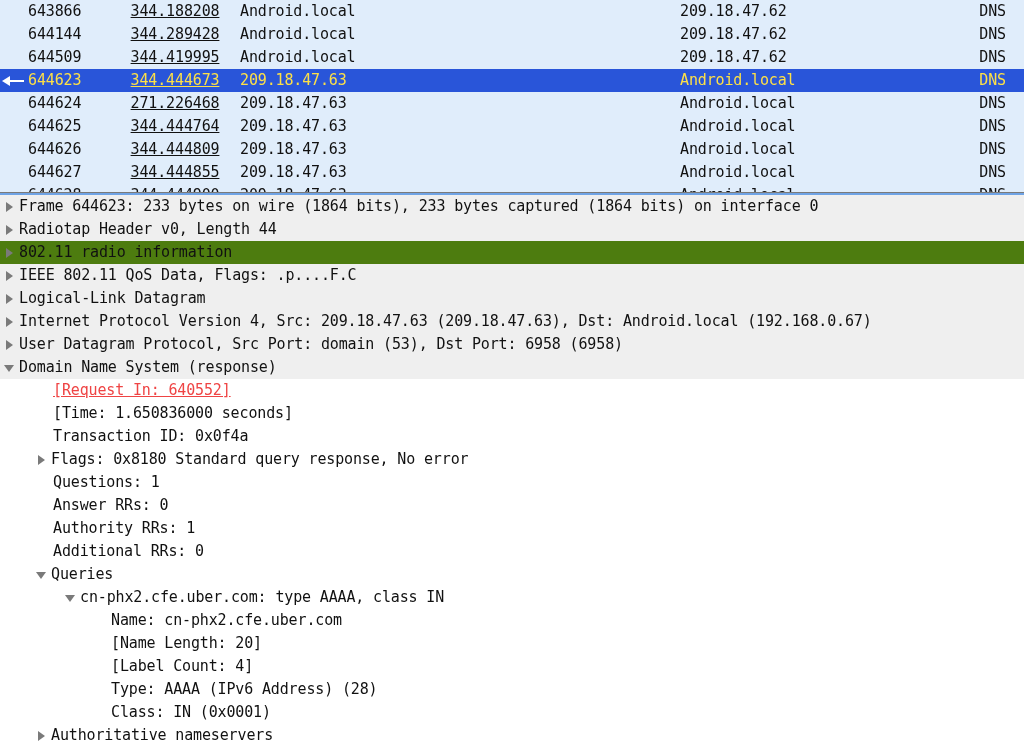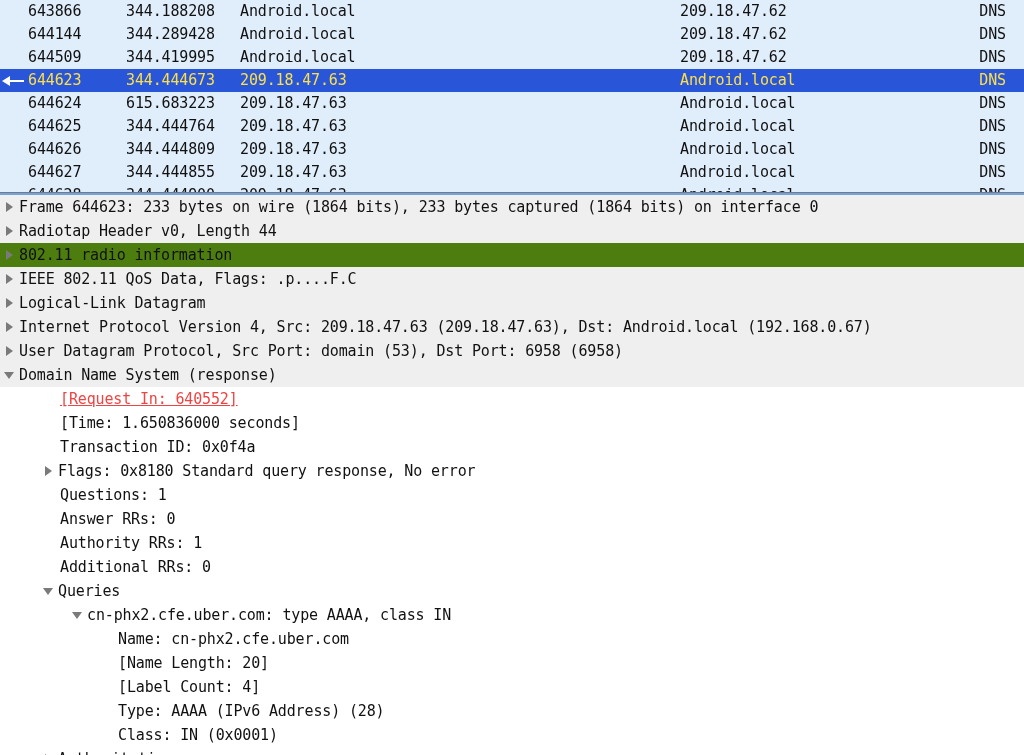--- a/index.html
+++ b/index.html
@@ -32,21 +32,21 @@
   }
   .row .gutter {
     width: 28px;
     flex: 0 0 28px;
     display:flex; align-items:center; justify-content:flex-start;
     padding-left: 2px;
   }
   .row .gutter svg { display:block; }
   .row .col { overflow:hidden; }
   .c-num { width: 94px;  text-align: left; padding-right: 2px; }
-  .c-time{ width: 102px; text-align: left;  padding-left: 4px; }
+  .c-time{ width: 102px; text-align: center;  padding-left: 4px; text-decoration: underline; }
   .c-src { width: 160px; text-align: left;  padding-left: 16px; }
   .c-gap { width: 296px; }
   .c-dst { width: 270px; text-align: left; }
   .c-proto{width: 60px;  text-align: right; padding-right: 4px; }
 
   .divider {
     height: 2px;
     background: #6fa3e5;
   }
 
@@ -55,21 +55,21 @@
     font-size: 15px;
     line-height: 23px;
     color: #111;
     background: #ffffff;
   }
   .dline {
     display:flex;
     align-items:center;
     white-space: pre;
     height: 23px;
-    padding: 12px;
+    padding: 5px;
   }
   .dline.top { background: #efefef; }
   .dline.hl  { background: #4d7c0f; }
   .tri {
     display:inline-block;
     width: 14px; height: 14px;
     margin: 0 3px 0 2px;
     flex-shrink:0;
   }
   .tri svg { width:14px; height:14px; display:block; }
@@ -85,21 +85,21 @@
 <body>
 
 <div class="packet-list" id="plist">
     <div class="row"><span class="gutter"></span><span class="col c-num">643866</span><span class="col c-time">344.188208</span><span class="col c-src">Android.local</span><span class="col c-gap"></span><span class="col c-dst">209.18.47.62</span><span class="col c-proto">DNS</span></div>
     <div class="row"><span class="gutter"></span><span class="col c-num">644144</span><span class="col c-time">344.289428</span><span class="col c-src">Android.local</span><span class="col c-gap"></span><span class="col c-dst">209.18.47.62</span><span class="col c-proto">DNS</span></div>
     <div class="row"><span class="gutter"></span><span class="col c-num">644509</span><span class="col c-time">344.419995</span><span class="col c-src">Android.local</span><span class="col c-gap"></span><span class="col c-dst">209.18.47.62</span><span class="col c-proto">DNS</span></div>
     <div class="row selected"><span class="gutter"><svg width="22" height="14" viewBox="0 0 22 14">
           <line x1="22" y1="7" x2="6" y2="7" stroke="#ffffff" stroke-width="2"></line>
           <polygon points="0,7 8,2 8,12" fill="#ffffff"></polygon>
         </svg></span><span class="col c-num">644623</span><span class="col c-time">344.444673</span><span class="col c-src">209.18.47.63</span><span class="col c-gap"></span><span class="col c-dst">Android.local</span><span class="col c-proto">DNS</span></div>
-    <div class="row"><span class="gutter"></span><span class="col c-num">644624</span><span class="col c-time">615.683223</span><span class="col c-src">209.18.47.63</span><span class="col c-gap"></span><span class="col c-dst">Android.local</span><span class="col c-proto">DNS</span></div>
+    <div class="row"><span class="gutter"></span><span class="col c-num">644624</span><span class="col c-time">271.226468</span><span class="col c-src">209.18.47.63</span><span class="col c-gap"></span><span class="col c-dst">Android.local</span><span class="col c-proto">DNS</span></div>
     <div class="row"><span class="gutter"></span><span class="col c-num">644625</span><span class="col c-time">344.444764</span><span class="col c-src">209.18.47.63</span><span class="col c-gap"></span><span class="col c-dst">Android.local</span><span class="col c-proto">DNS</span></div>
     <div class="row"><span class="gutter"></span><span class="col c-num">644626</span><span class="col c-time">344.444809</span><span class="col c-src">209.18.47.63</span><span class="col c-gap"></span><span class="col c-dst">Android.local</span><span class="col c-proto">DNS</span></div>
     <div class="row"><span class="gutter"></span><span class="col c-num">644627</span><span class="col c-time">344.444855</span><span class="col c-src">209.18.47.63</span><span class="col c-gap"></span><span class="col c-dst">Android.local</span><span class="col c-proto">DNS</span></div>
     <div class="row"><span class="gutter"></span><span class="col c-num">644628</span><span class="col c-time">344.444900</span><span class="col c-src">209.18.47.63</span><span class="col c-gap"></span><span class="col c-dst">Android.local</span><span class="col c-proto">DNS</span></div>
   </div>
 <div class="divider"></div>
 
 <div class="details">
   <div class="dline top indent0"><span class="tri"><svg viewBox="0 0 14 14">
           <polygon points="4,2 11,7 4,12" fill="#7a7a7a"></polygon>

